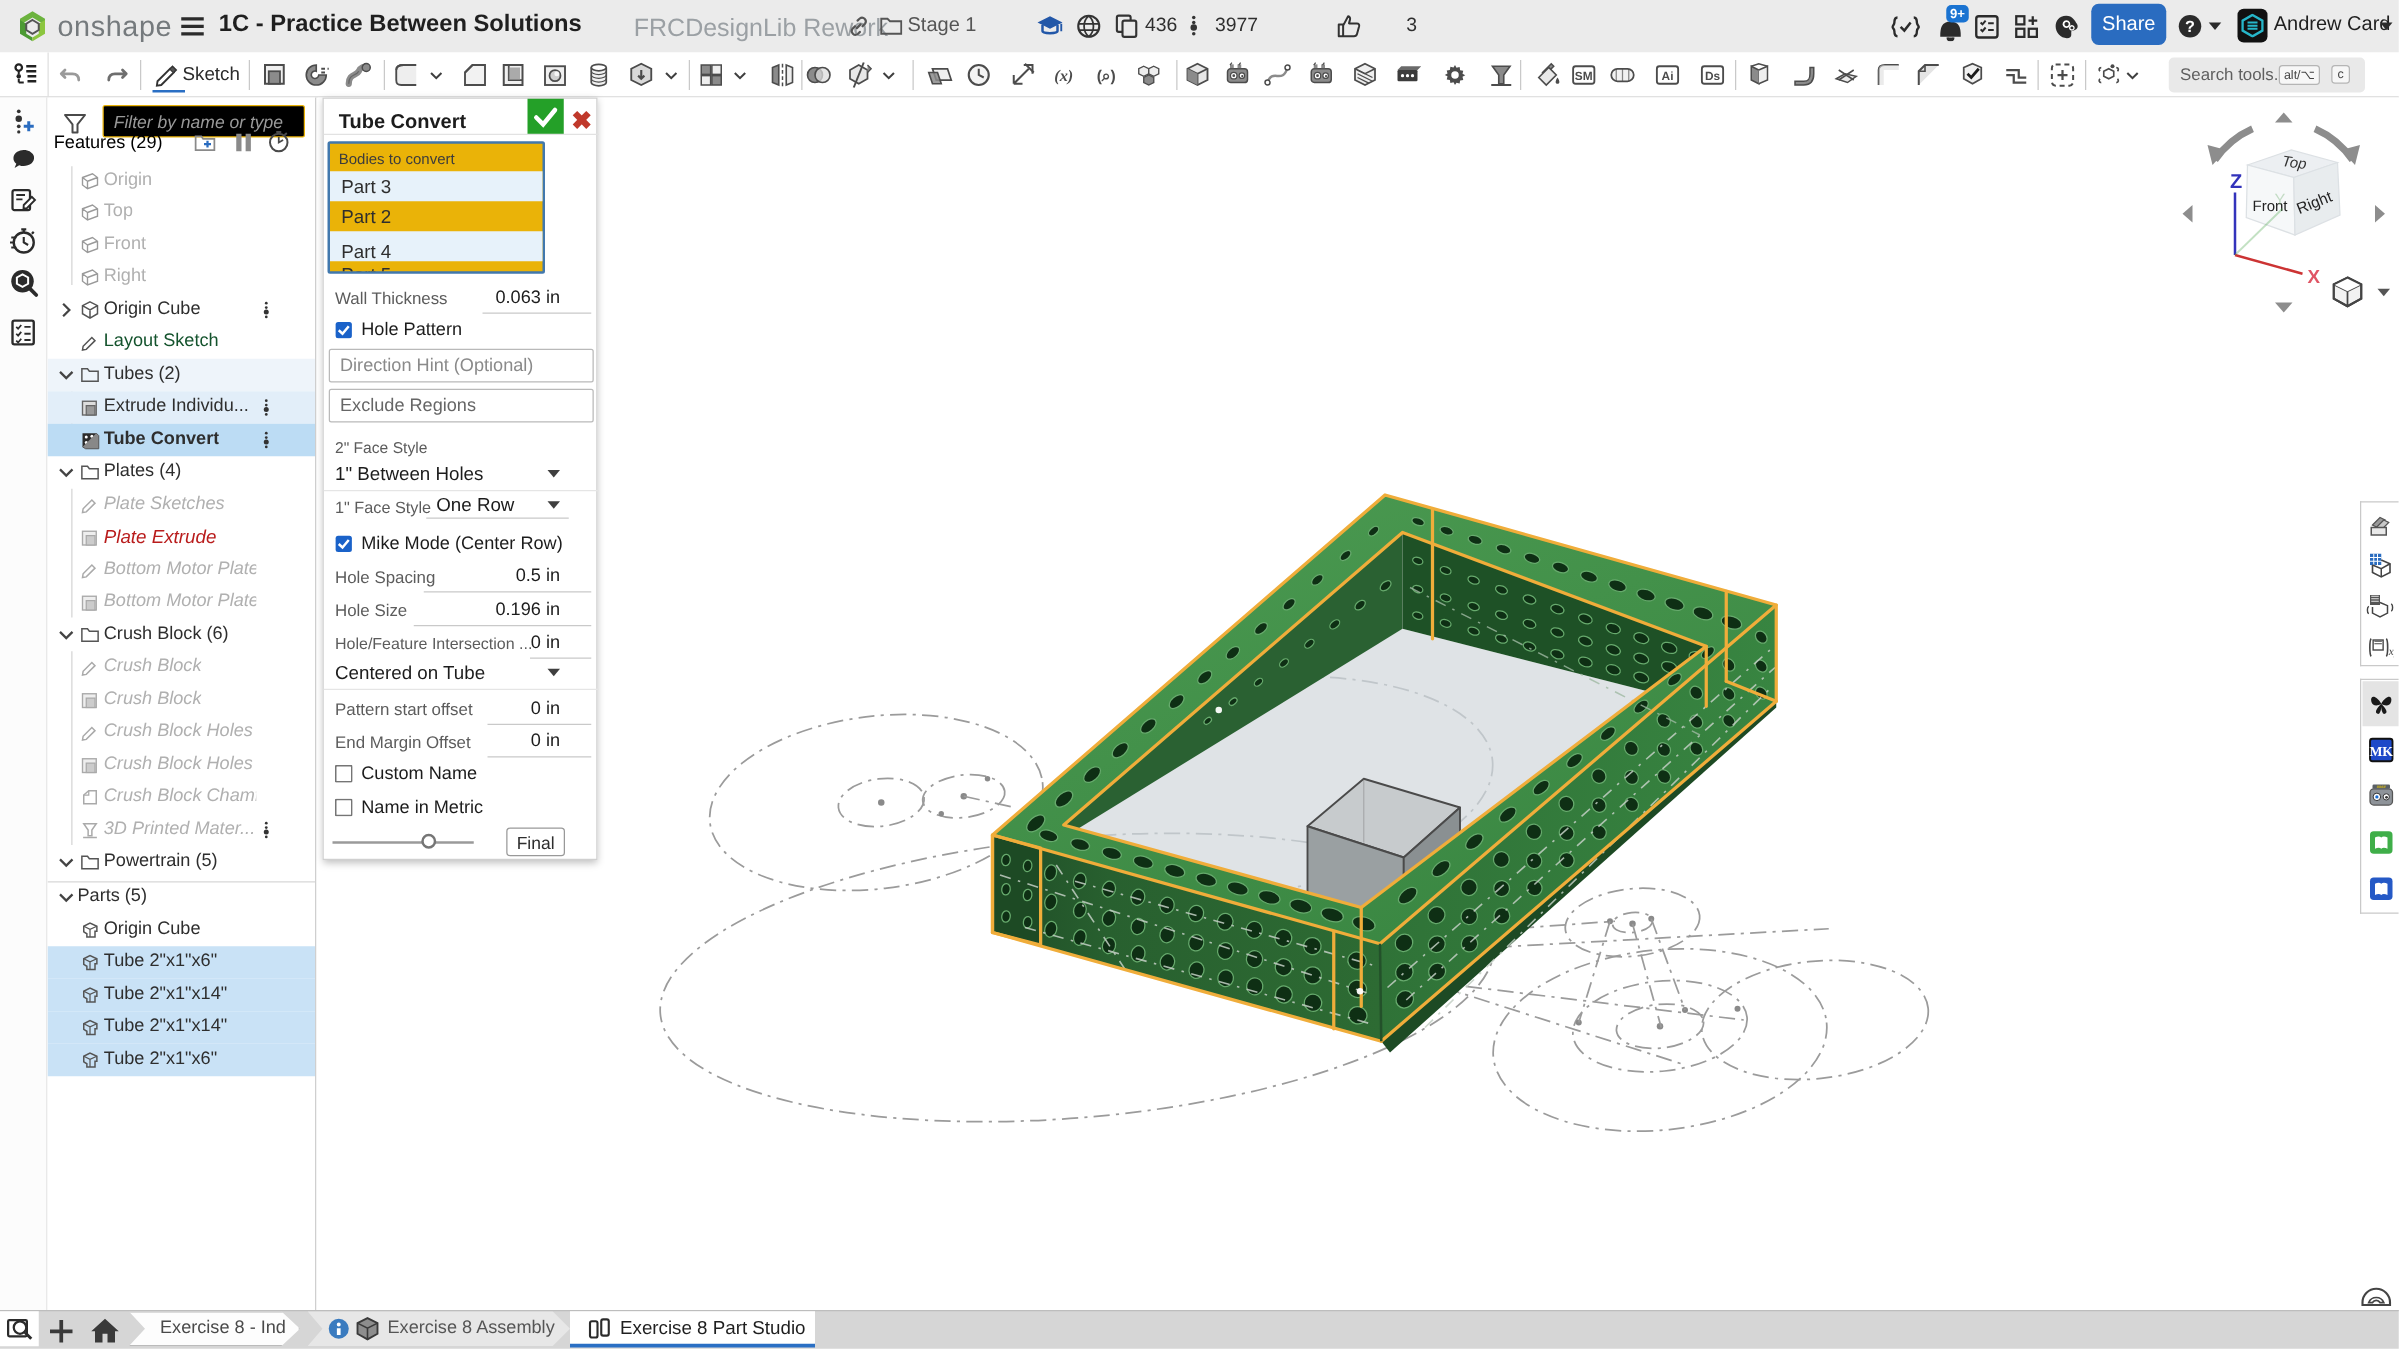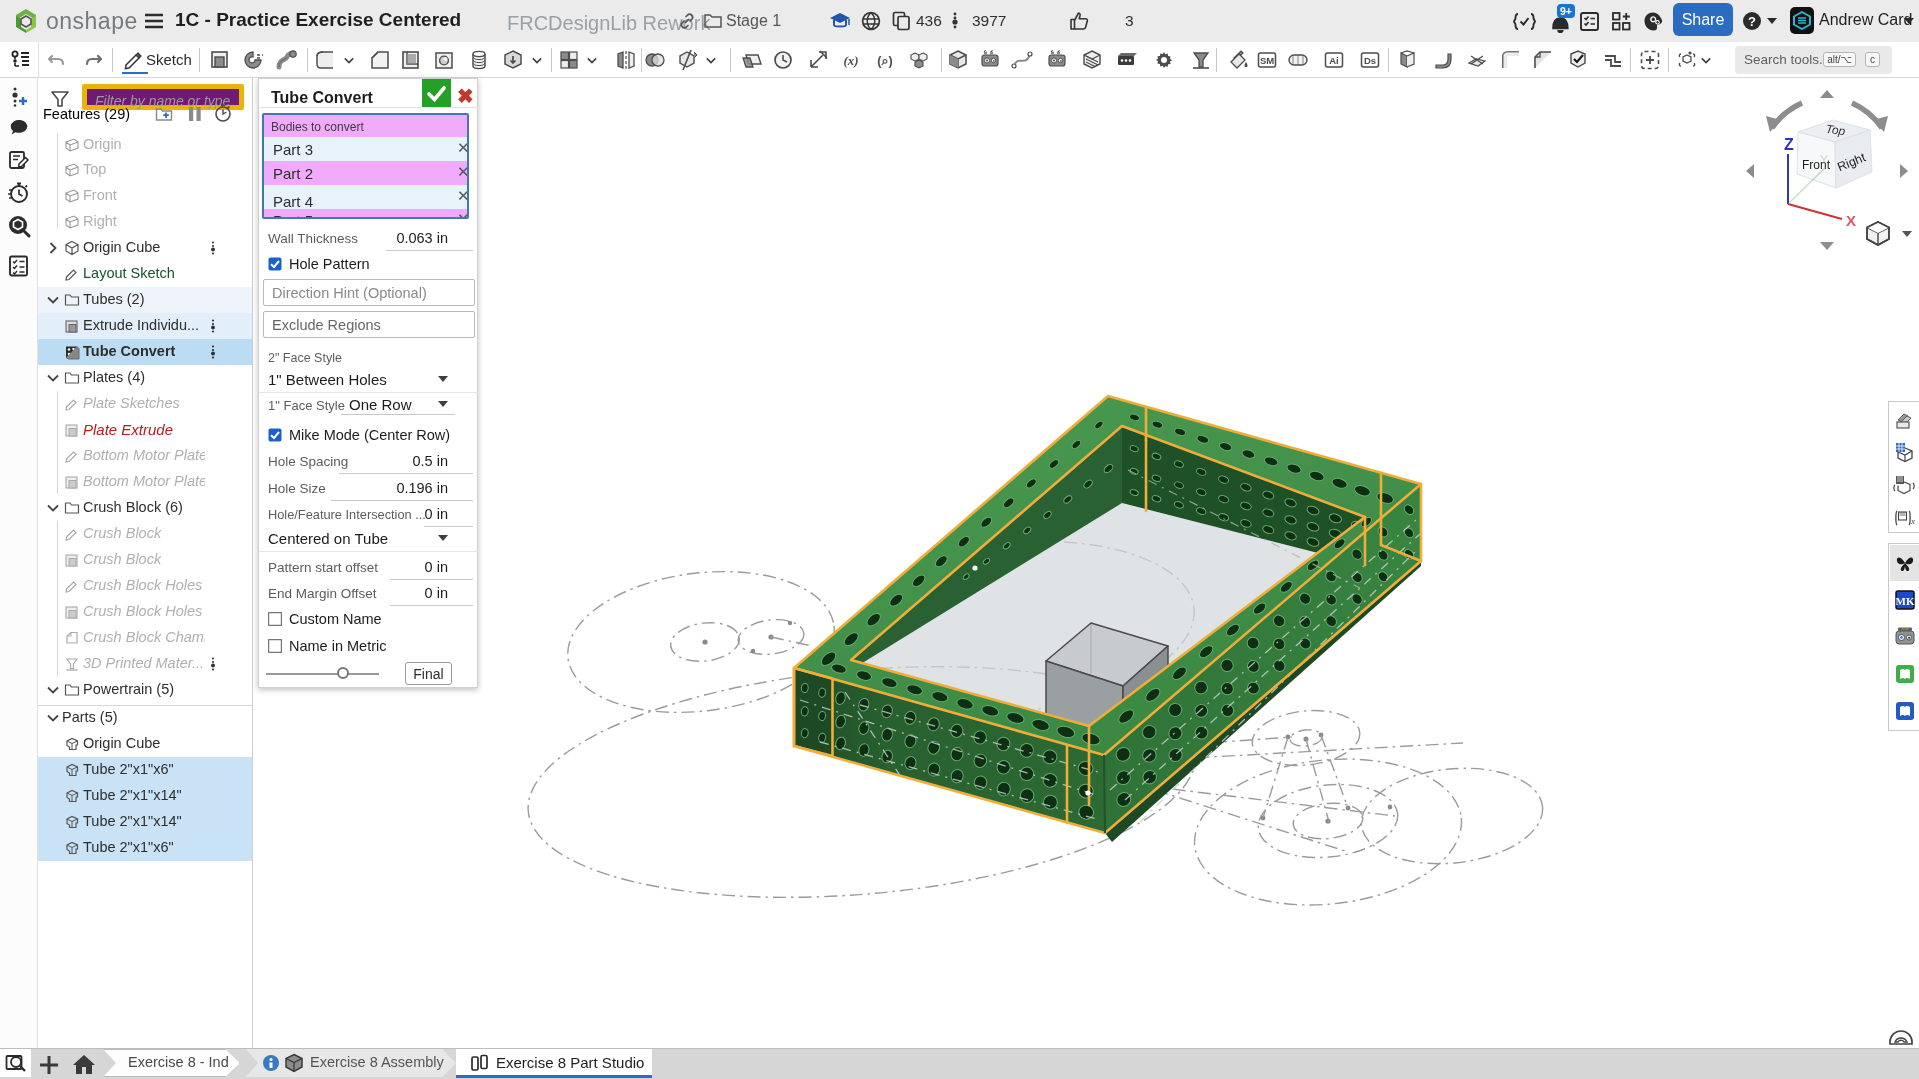--- a/index.html
+++ b/index.html
@@ -10,21 +10,21 @@
  <svg class="abs" style="left:12px;top:7px" width="28" height="28" viewBox="0 0 28 28">
   <path d="M14 2 L24 8 L24 13 L14 7 L4 13 L4 8 Z" fill="#6cb33e"></path>
   <path d="M4 9 L9 12 L9 20 L14 23 L14 26 L4 20 Z" fill="#4c9a33"></path>
   <path d="M24 9 L19 12 L19 20 L14 23 L14 26 L24 20 Z" fill="#8cc63f"></path>
   <path d="M14 9 L19 12 L19 17 L14 20 L9 17 L9 12 Z" fill="none" stroke="#555" stroke-width="1.6"></path>
  </svg>
  <span class="abs" style="left:46px;top:8px;font-size:23px;color:#757a7d;letter-spacing:0.5px">onshape</span>
  <svg class="abs" style="left:144px;top:12px" width="20" height="18" viewBox="0 0 20 18">
       <path d="M1 3 L19 3 M1 9 L19 9 M1 15 L19 15" stroke="#2b2b2b" stroke-width="2.6"></path>
     </svg>
- <span class="abs" style="left:175px;top:9px;font-size:19px;font-weight:bold;color:#1f1f1f">1C - Practice Exercise Centered</span>
+ <span class="abs" style="left:175px;top:9px;font-size:19px;font-weight:bold;color:#1f1f1f">1C - Practice Between Solutions</span>
  <span class="abs" style="left:507px;top:12px;font-size:20px;color:#9ba0a4">FRCDesignLib Rework</span>
  <svg class="abs" style="left:678px;top:12px" width="18" height="18" viewBox="0 0 18 18">
       <path d="M7.5 10.5 L10.5 7.5 M6 9 L4 11 a 3 3 0 0 0 4.2 4.2 L10 13.5 M12 9 L14 7 a 3 3 0 0 0 -4.2 -4.2 L8 4.5" fill="none" stroke="#555" stroke-width="1.7" stroke-linecap="round"></path>
     </svg>
  <svg class="abs" style="left:704px;top:13px" width="18" height="16" viewBox="0 0 18 16">
       <path d="M1 2 L6 2 L8 4 L17 4 L17 14 L1 14 Z" fill="none" stroke="#555" stroke-width="1.5"></path>
     </svg>
  <span class="abs" style="left:726px;top:12px;font-size:16px;color:#555">Stage 1</span>
  <svg class="abs" style="left:829px;top:12px" width="22" height="18" viewBox="0 0 22 18">
       <path d="M11 1 L21 6 L11 11 L1 6 Z" fill="#2257a8"></path>
@@ -367,21 +367,21 @@
 <svg class="abs" style="left:7px;top:176px" width="24" height="24" viewBox="0 0 24 24">
       <rect x="3" y="2.5" width="17" height="19" rx="1.5" fill="none" stroke="#2b2b2b" stroke-width="1.9"></rect>
       <path d="M6 7.5 L7.5 9 L10 6 M6 13 L7.5 14.5 L10 11.5 M6 18.5 L7.5 20 L10 17" fill="none" stroke="#2b2b2b" stroke-width="1.4"></path>
       <path d="M12.5 7.5 L17.5 7.5 M12.5 13 L17.5 13 M12.5 18 L17.5 18" stroke="#2b2b2b" stroke-width="1.5"></path>
     </svg>
 </div>
 <div class="abs" style="left:38px;top:78px;width:215px;height:970px;background:#fff;border-right:1px solid #cfcfcf;overflow:hidden">
  <svg class="abs" style="left:12px;top:12px" width="20" height="18" viewBox="0 0 20 18">
       <path d="M2 2 L18 2 L12 9.5 L12 16 L8 16 L8 9.5 Z" fill="none" stroke="#4a4a4a" stroke-width="1.6" stroke-linejoin="round"></path>
     </svg>
- <div class="abs" style="left:44px;top:6px;width:162px;height:26px;border:5px solid #eab308;border-radius:2px;background:#701a75">
+ <div class="abs" style="left:44px;top:6px;width:162px;height:26px;border:1px solid #eab308;border-radius:2px;background:#000000">
    <span style="position:absolute;left:8px;top:4px;font-style:italic;color:#999;font-size:14px">Filter by name or type</span>
  </div>
  <div class="abs" style="left:5px;top:28px;font-size:14.5px;font-weight:normal;color:#000000">Features (29)</div>
  <svg class="abs" style="left:117px;top:27px" width="18" height="18" viewBox="0 0 18 18">
       <path d="M1.5 4 L6 4 L7.5 6 L16.5 6 L16.5 15 L1.5 15 Z" fill="none" stroke="#8a8a8a" stroke-width="1.4"></path>
       <path d="M11 7.5 L11 13 M8.2 10.2 L13.8 10.2" stroke="#2a6cc0" stroke-width="1.8"></path>
     </svg>
  <svg class="abs" style="left:148px;top:27px" width="18" height="18" viewBox="0 0 18 18">
       <rect x="3" y="2" width="4.2" height="14" fill="#8a8a8a"></rect>
       <rect x="10.5" y="2" width="4.2" height="14" fill="#8a8a8a"></rect>
@@ -928,21 +928,21 @@
 <path d="M7 14 A 6.5 6.5 0 0 1 19 14 L16 14 A 3.5 3.5 0 0 0 10 14 Z" fill="none" stroke="#444" stroke-width="1.4"></path>
 </svg>
   </div>
 <div class="abs" style="left:258px;top:78px;width:220px;height:610px;background:#fff;border:1px solid #d0d0d0;box-shadow:0 2px 6px rgba(0,0,0,0.25)">
  <div class="abs" style="left:12px;top:10px;font-size:16px;font-weight:bold;color:#1c1c1c">Tube Convert</div>
  <div class="abs" style="left:163px;top:0px;width:29px;height:29px;background:#24a028"><svg width="29" height="29" viewBox="0 0 29 29">
         <path d="M7 15 L12.5 20.5 L22 9" fill="none" stroke="#fff" stroke-width="3.6" stroke-linecap="round"></path>
       </svg></div>
  <div class="abs" style="left:198px;top:5px;font-size:20px;font-weight:bold;color:#c0392b">✖</div>
  <div class="abs" style="left:0;top:28px;width:220px;height:1px;background:#e2e2e2"></div>
- <div class="abs" style="left:3px;top:34px;width:207px;height:106px;border:2px solid #4178ad;border-radius:2px;background:#f0abfc;overflow:hidden">
+ <div class="abs" style="left:3px;top:34px;width:174px;height:106px;border:2px solid #4178ad;border-radius:2px;background:#eab308;overflow:hidden">
    <div class="abs" style="left:7px;top:5px;font-size:12px;color:#3c3c3c">Bodies to convert</div>
    <div class="abs" style="left:0px;top:22px;width:209px;height:24px;background:#e7f2fa"></div>
    <div class="abs" style="left:9px;top:26px;font-size:15px;color:#2e2e2e">Part 3</div>
       <div class="abs" style="left:193px;top:24px;font-size:15px;color:#555">✕</div>
    <div class="abs" style="left:9px;top:50px;font-size:15px;color:#2e2e2e">Part 2</div>
       <div class="abs" style="left:193px;top:48px;font-size:15px;color:#555">✕</div>
    <div class="abs" style="left:0px;top:70px;width:209px;height:24px;background:#e7f2fa"></div>
    <div class="abs" style="left:9px;top:78px;font-size:15px;color:#2e2e2e">Part 4</div>
       <div class="abs" style="left:193px;top:72px;font-size:15px;color:#555">✕</div>
    <div class="abs" style="left:9px;top:97px;font-size:15px;color:#2e2e2e">Part 5</div>

